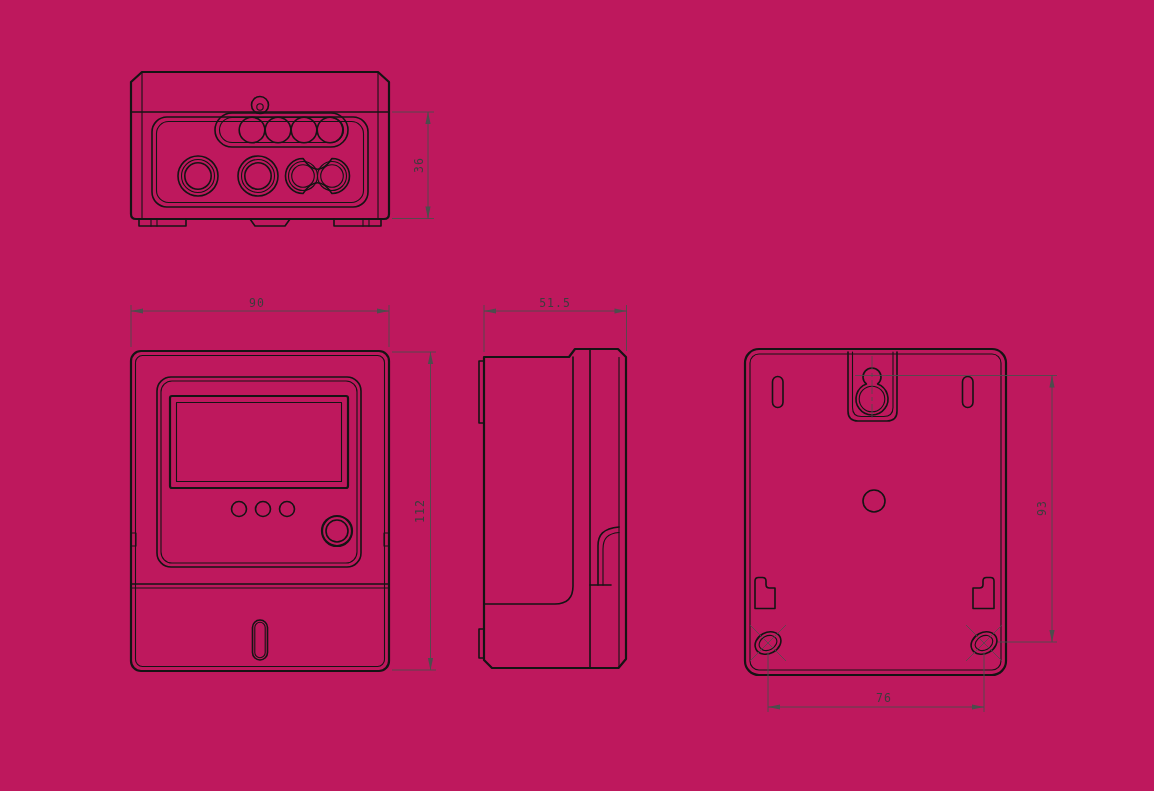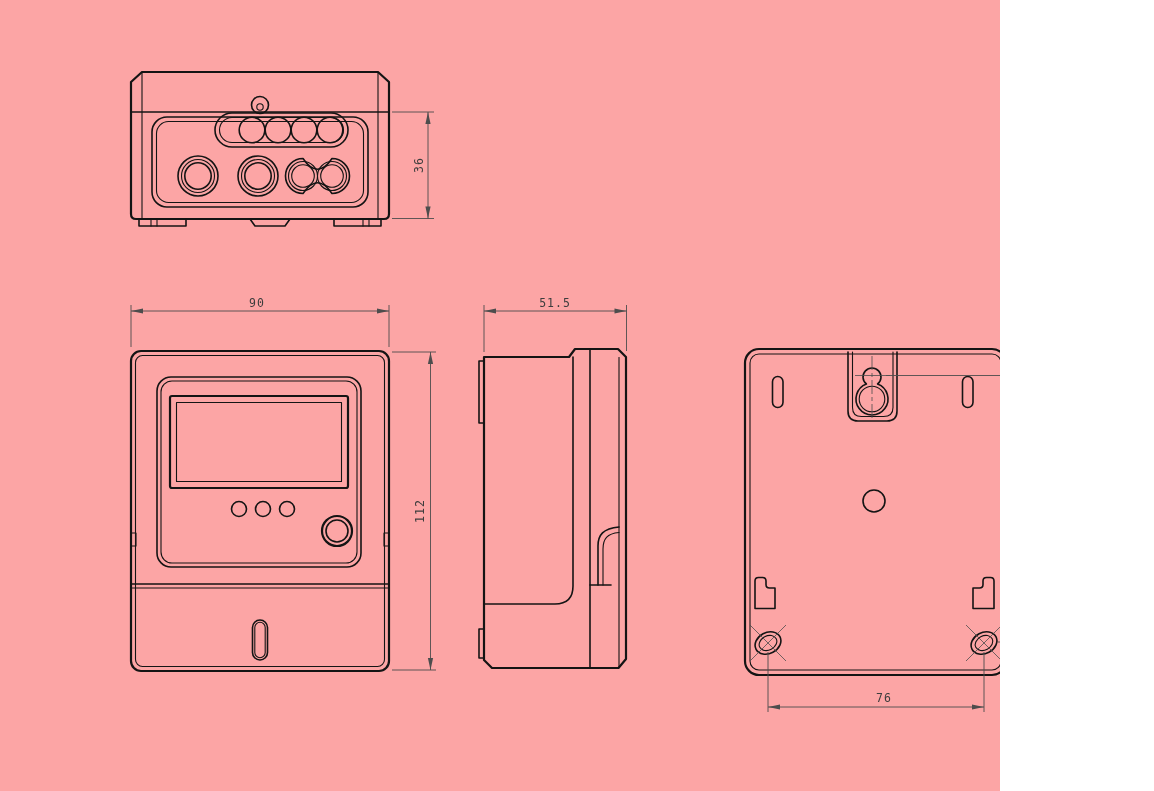--- a/index.html
+++ b/index.html
@@ -1,16 +1,16 @@
 <!DOCTYPE html>
 <html><head>
 <meta charset="utf-8">
 <style>
   html,body{margin:0;padding:0;background:#ffffff;}
-  .stage{position:relative;width:1000px;height:791px;background:#fca5a5;overflow:hidden;}
+  .stage{position:relative;width:1154px;height:791px;background:#be185d;overflow:hidden;}
   svg{display:block;}
   .s1{stroke:#141414;fill:none;stroke-width:2.2;stroke-linejoin:round;stroke-linecap:round;}
   .s2{stroke:#141414;fill:none;stroke-width:1.6;stroke-linejoin:round;stroke-linecap:round;}
   .s3{stroke:#141414;fill:none;stroke-width:1.1;stroke-linejoin:round;stroke-linecap:round;}
   .dl{stroke:#4d4d4d;fill:none;stroke-width:0.9;}
   .cl{stroke:#4d4d4d;fill:none;stroke-width:0.8;}
   .dt{font-family:"DejaVu Sans Mono","Liberation Mono",monospace;font-size:11.5px;fill:#3d3d3d;letter-spacing:1px;}
 </style>
 </head>
 <body>

